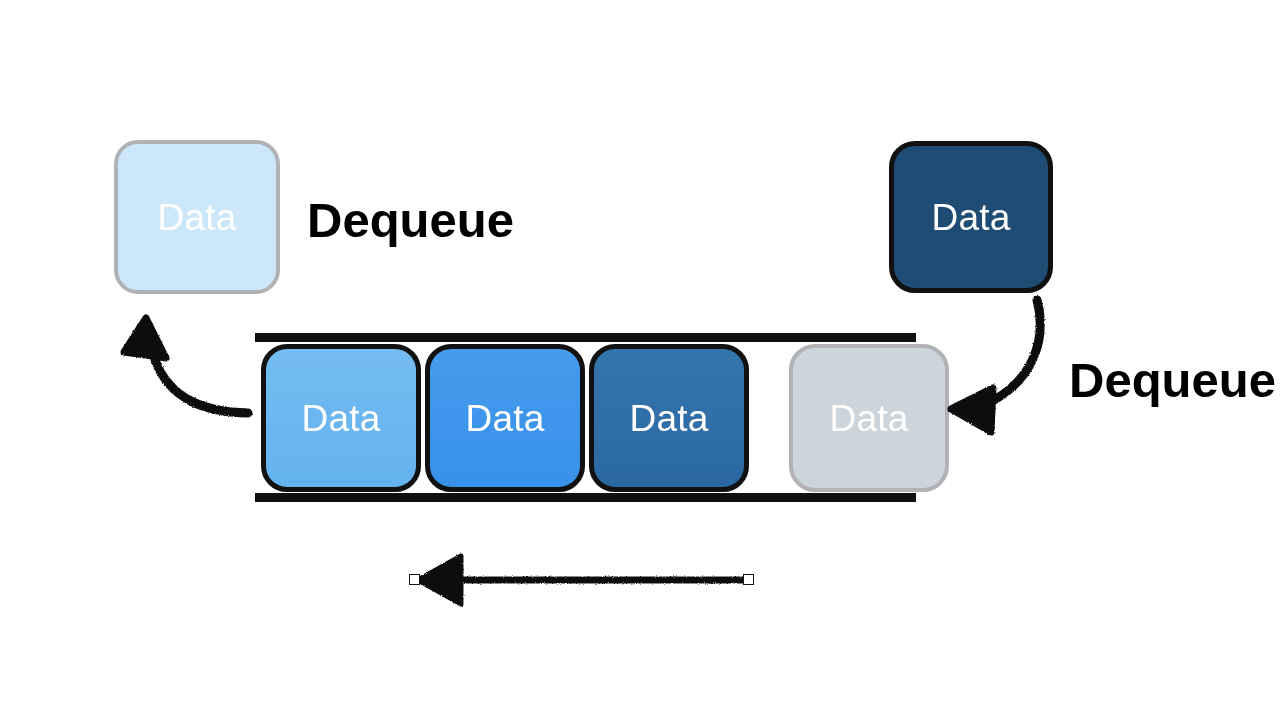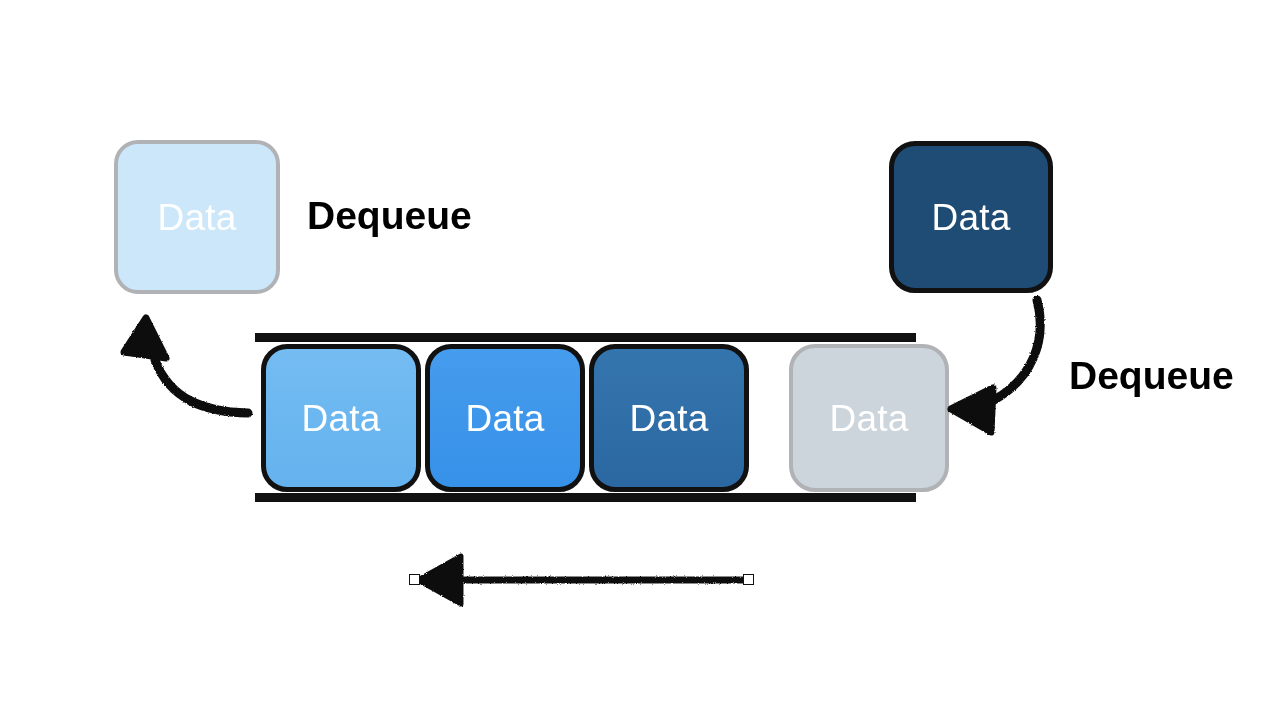--- a/index.html
+++ b/index.html
@@ -104,21 +104,21 @@
     background: #111111;
   }
   #rail-top { top: 333px; }
   #rail-bottom { top: 493px; }
 
   .caption {
     position: absolute;
     color: #000000;
     font-family: "Liberation Sans", sans-serif;
     font-weight: bold;
-    font-size: 39px;
+    font-size: 49px;
     line-height: 1;
     white-space: nowrap;
   }
   #caption-dequeue { left: 307px; top: 196px; }
   #caption-enqueue { left: 1069px; top: 356px; }
 
   svg.overlay {
     position: absolute;
     left: 0;
     top: 0;

